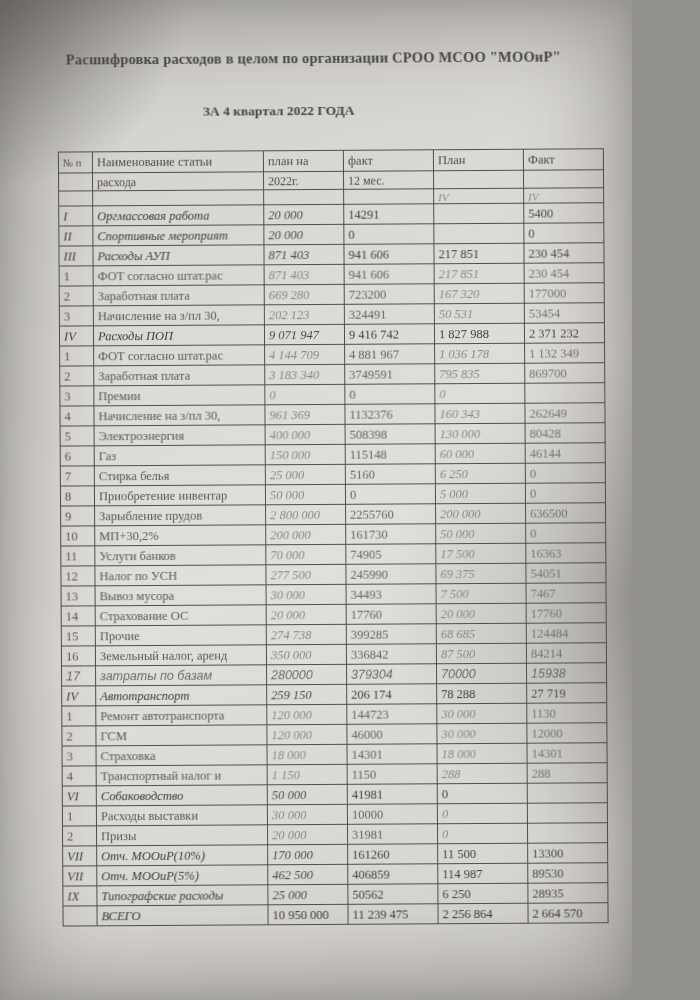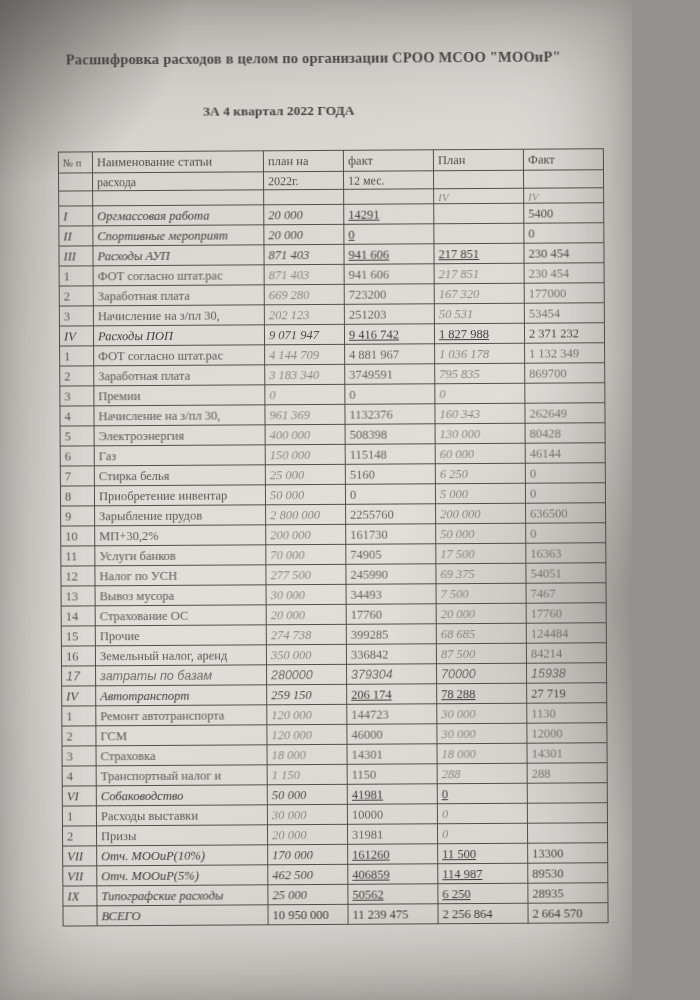--- a/index.html
+++ b/index.html
@@ -69,21 +69,21 @@
   
   .row-sub .cell-name { color: #5c5a57; }
   .row-sub .cell-c1, .row-sub .cell-c3 { font-style: italic; color: #8a8884; }
   .row-sub .cell-c2 { color: #666461; }
   .row-sub .cell-c4 { color: #787672; }
   
   .row-section td { font-weight: bold; border-top-width: 2.2px; }
   .row-section .cell-num  { text-align: left; font-style: italic; color: #454341; }
   .row-section .cell-name { font-style: italic; color: #3f3d3b; }
   .row-section .cell-c1 { font-style: italic; color: #4c4a47; }
-  .row-section .cell-c2, .row-section .cell-c3 { color: #434140; text-decoration: underline; }
+  .row-section .cell-c2, .row-section .cell-c3 { color: #434140; }
   .row-section .cell-c4 { color: #4c4a47; }
   
   .row-subalt td {
     font-family: "Liberation Sans", "DejaVu Sans", sans-serif;
     font-style: italic;
     color: #6e6c69;
     font-size: 12px;
   }
   
   .row-total td { font-weight: bold; color: #3c3a38; border-top-width: 2.2px; }
@@ -172,21 +172,21 @@
             <td class="cell-name">Заработная плата</td>
             <td class="cell-c1">669 280</td>
             <td class="cell-c2">723200</td>
             <td class="cell-c3">167 320</td>
             <td class="cell-c4">177000</td>
           </tr>
           <tr class="row-sub">
             <td class="cell-num">3</td>
             <td class="cell-name">Начисление на з/пл 30,</td>
             <td class="cell-c1">202 123</td>
-            <td class="cell-c2">251203</td>
+            <td class="cell-c2">324491</td>
             <td class="cell-c3">50 531</td>
             <td class="cell-c4">53454</td>
           </tr>
           <tr class="row-section">
             <td class="cell-num">IV</td>
             <td class="cell-name">Расходы ПОП</td>
             <td class="cell-c1">9 071 947</td>
             <td class="cell-c2">9 416 742</td>
             <td class="cell-c3">1 827 988</td>
             <td class="cell-c4">2 371 232</td>

